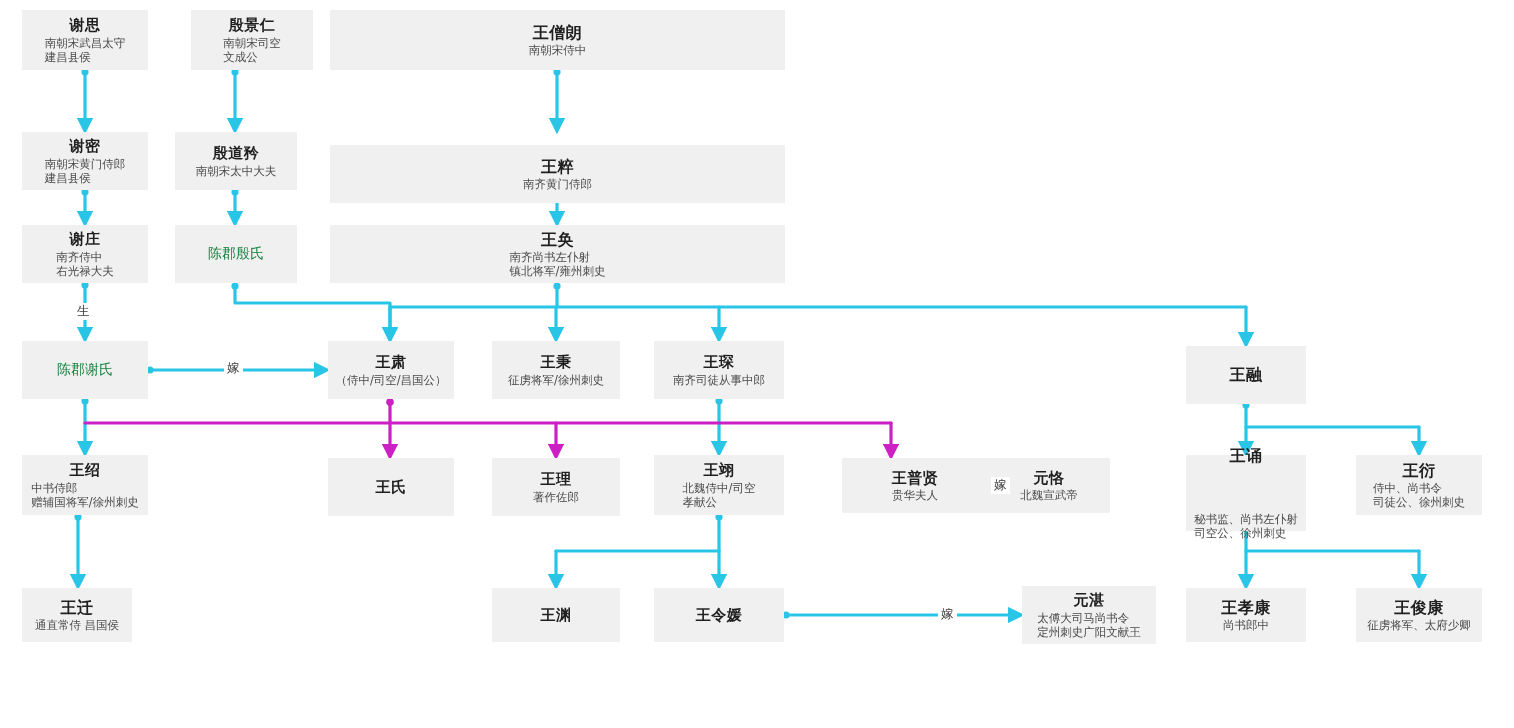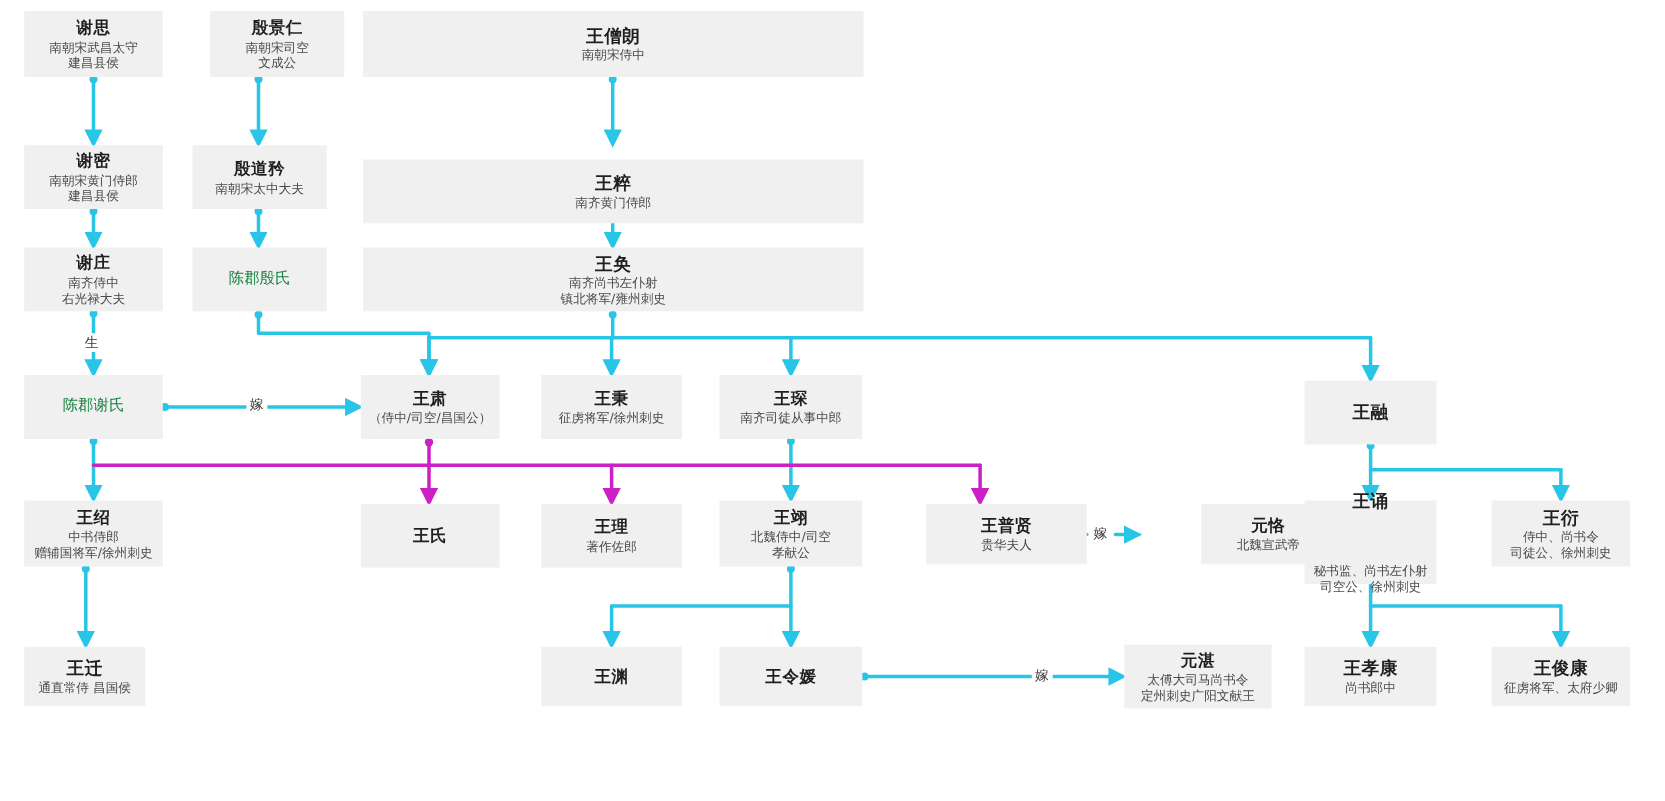--- a/index.html
+++ b/index.html
@@ -21,21 +21,20 @@
     pointer-events:none;
   }
   .node{
     position:absolute;
     background:#f0f0f0;
     box-sizing:border-box;
     display:flex;
     flex-direction:column;
     align-items:center;
     justify-content:center;
-    text-align:center;
     color:#3b3b3b;
     padding:2px 4px;
     line-height:1.22;
   }
   .node .nm{
     font-weight:bold;
     font-size:15px;
     color:#1f1f1f;
     letter-spacing:0.5px;
     white-space:nowrap;
@@ -247,21 +246,21 @@
     <div class="nm">王翊</div>
     <div class="sub">北魏侍中/司空
 孝献公</div>
   </div>
 
   <div class="node" style="left:818px;top:458px;width:146px;height:55px;margin-left:24px;">
     <div class="nm">王普贤</div>
     <div class="sub">贵华夫人</div>
   </div>
 
-  <div class="node" style="left:1092px;top:458px;width:122px;height:55px;">
+  <div class="node" style="left:988px;top:458px;width:122px;height:55px;">
     <div class="nm">元恪</div>
     <div class="sub">北魏宣武帝</div>
   </div>
 
   <div class="node big" style="left:1186px;top:455px;width:120px;height:76px;gap:46px;">
     <div class="nm">王诵</div>
     <div class="sub">秘书监、尚书左仆射
 司空公、徐州刺史</div>
   </div>
 

